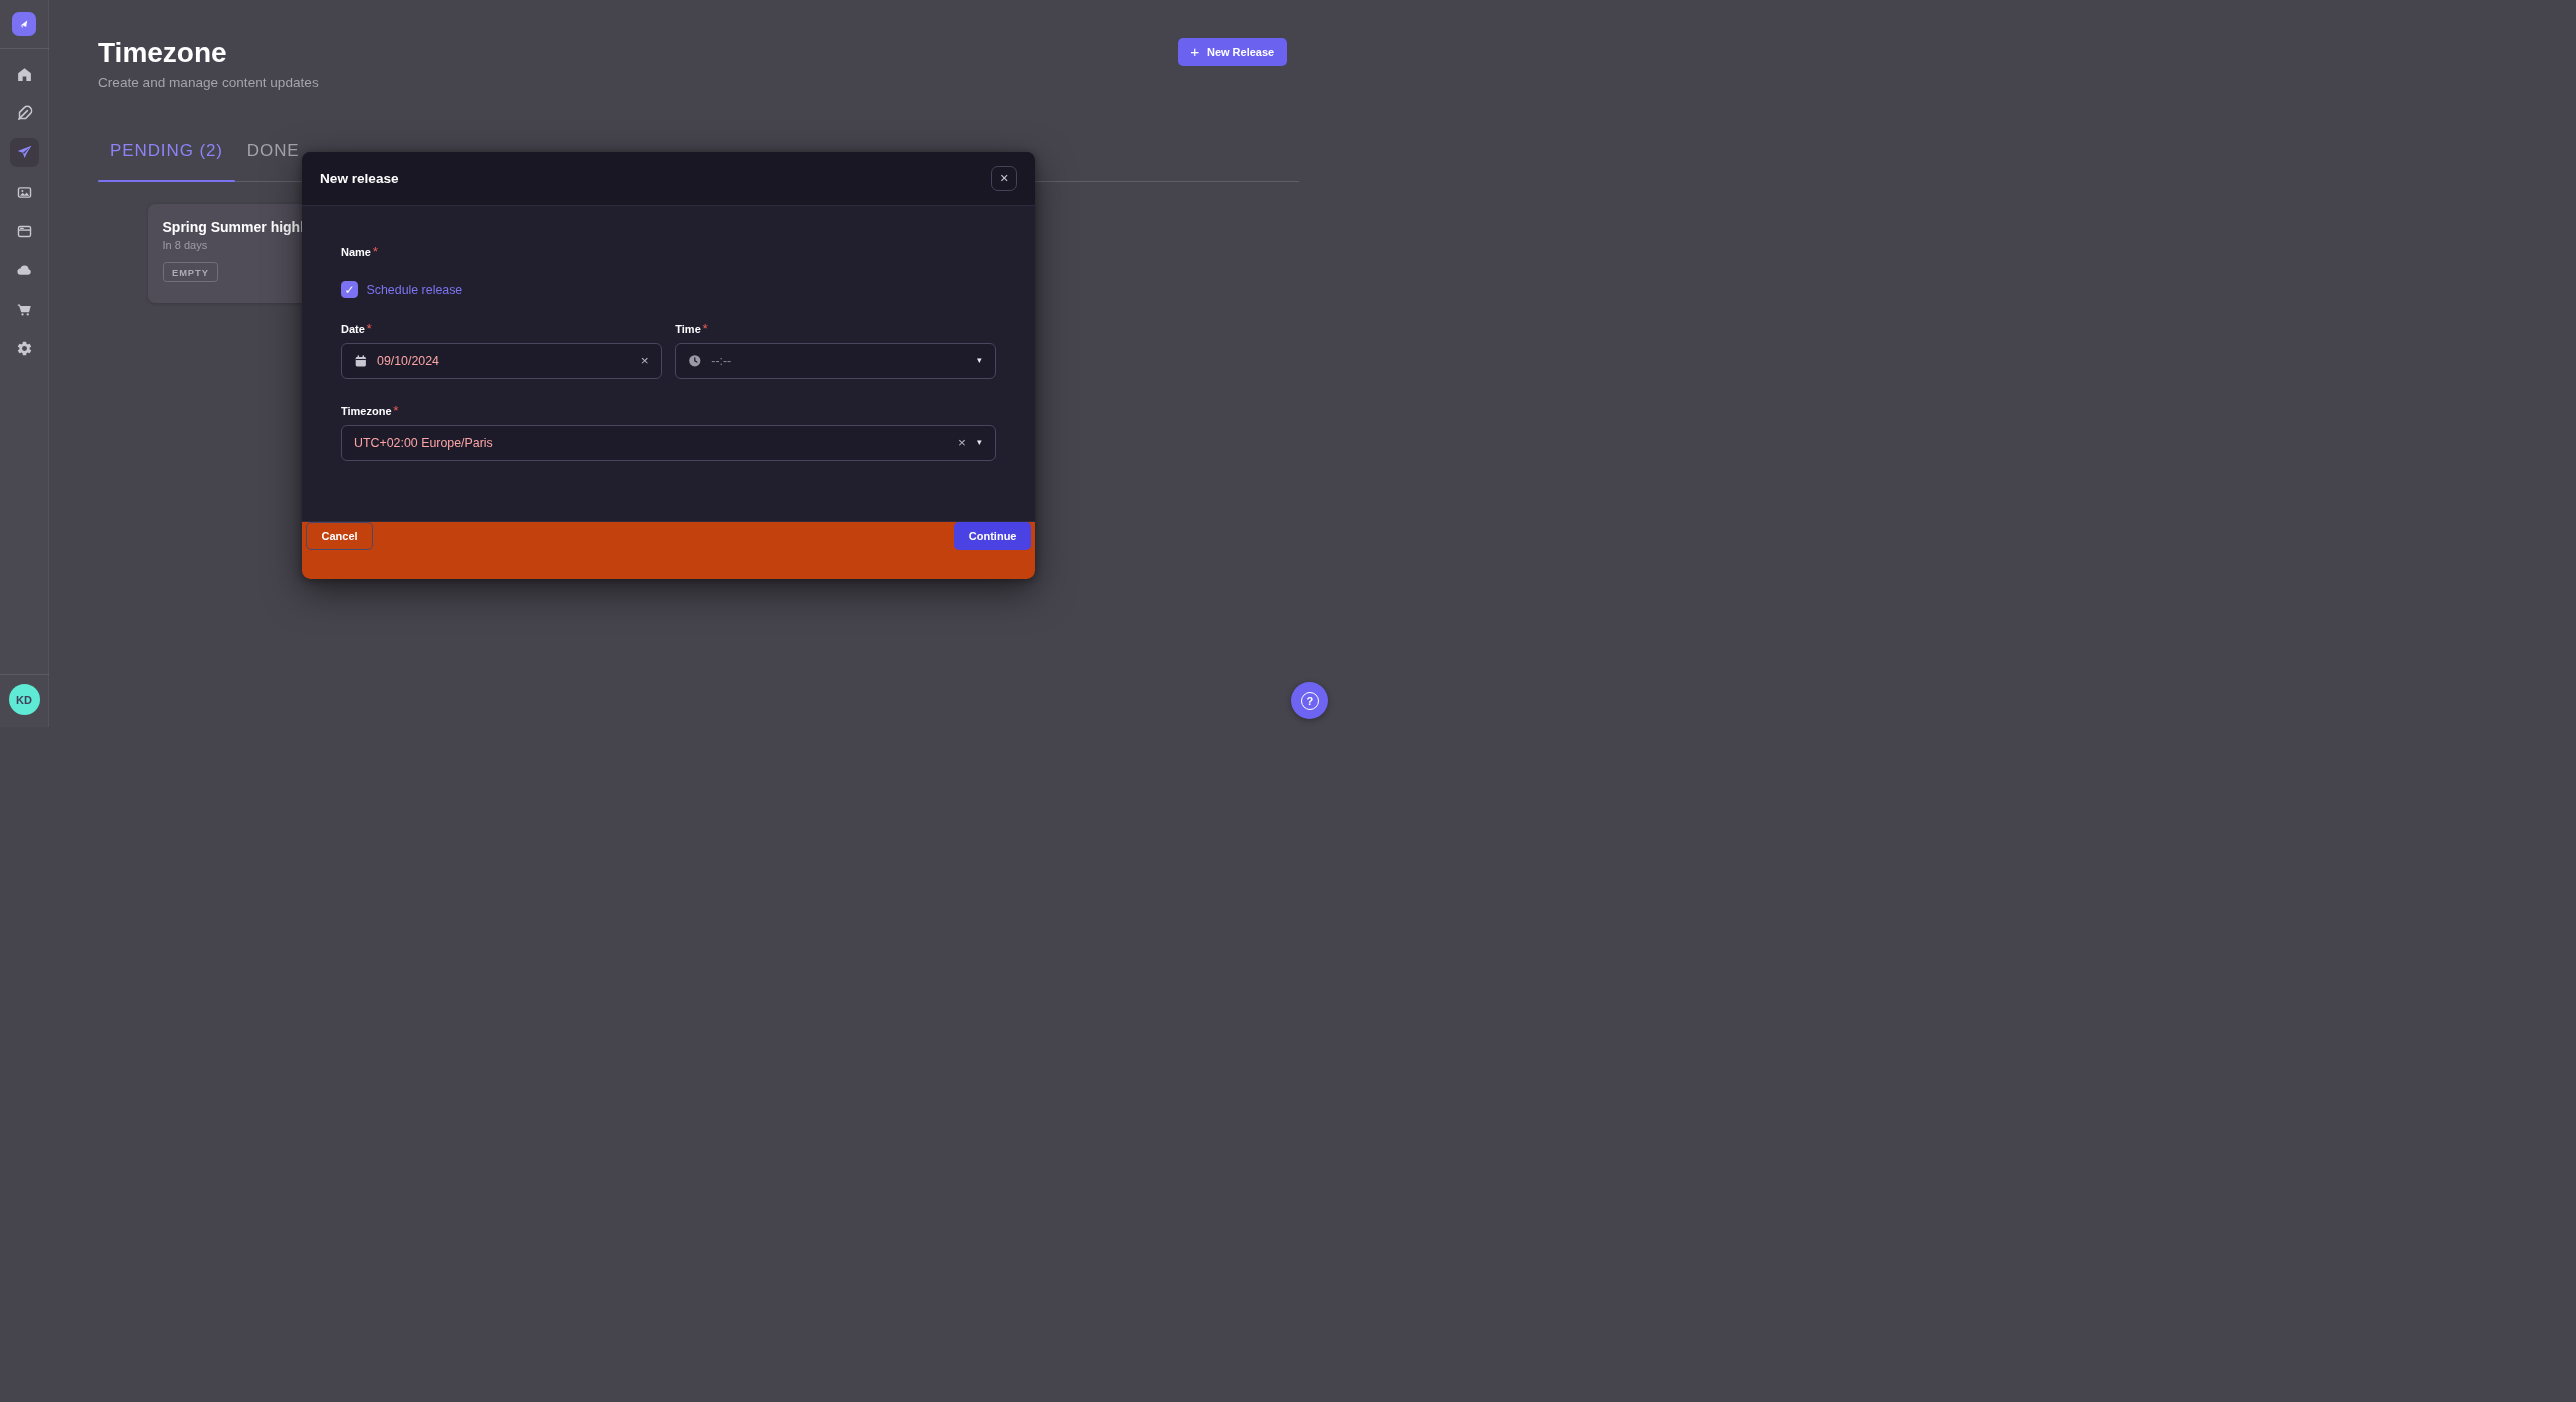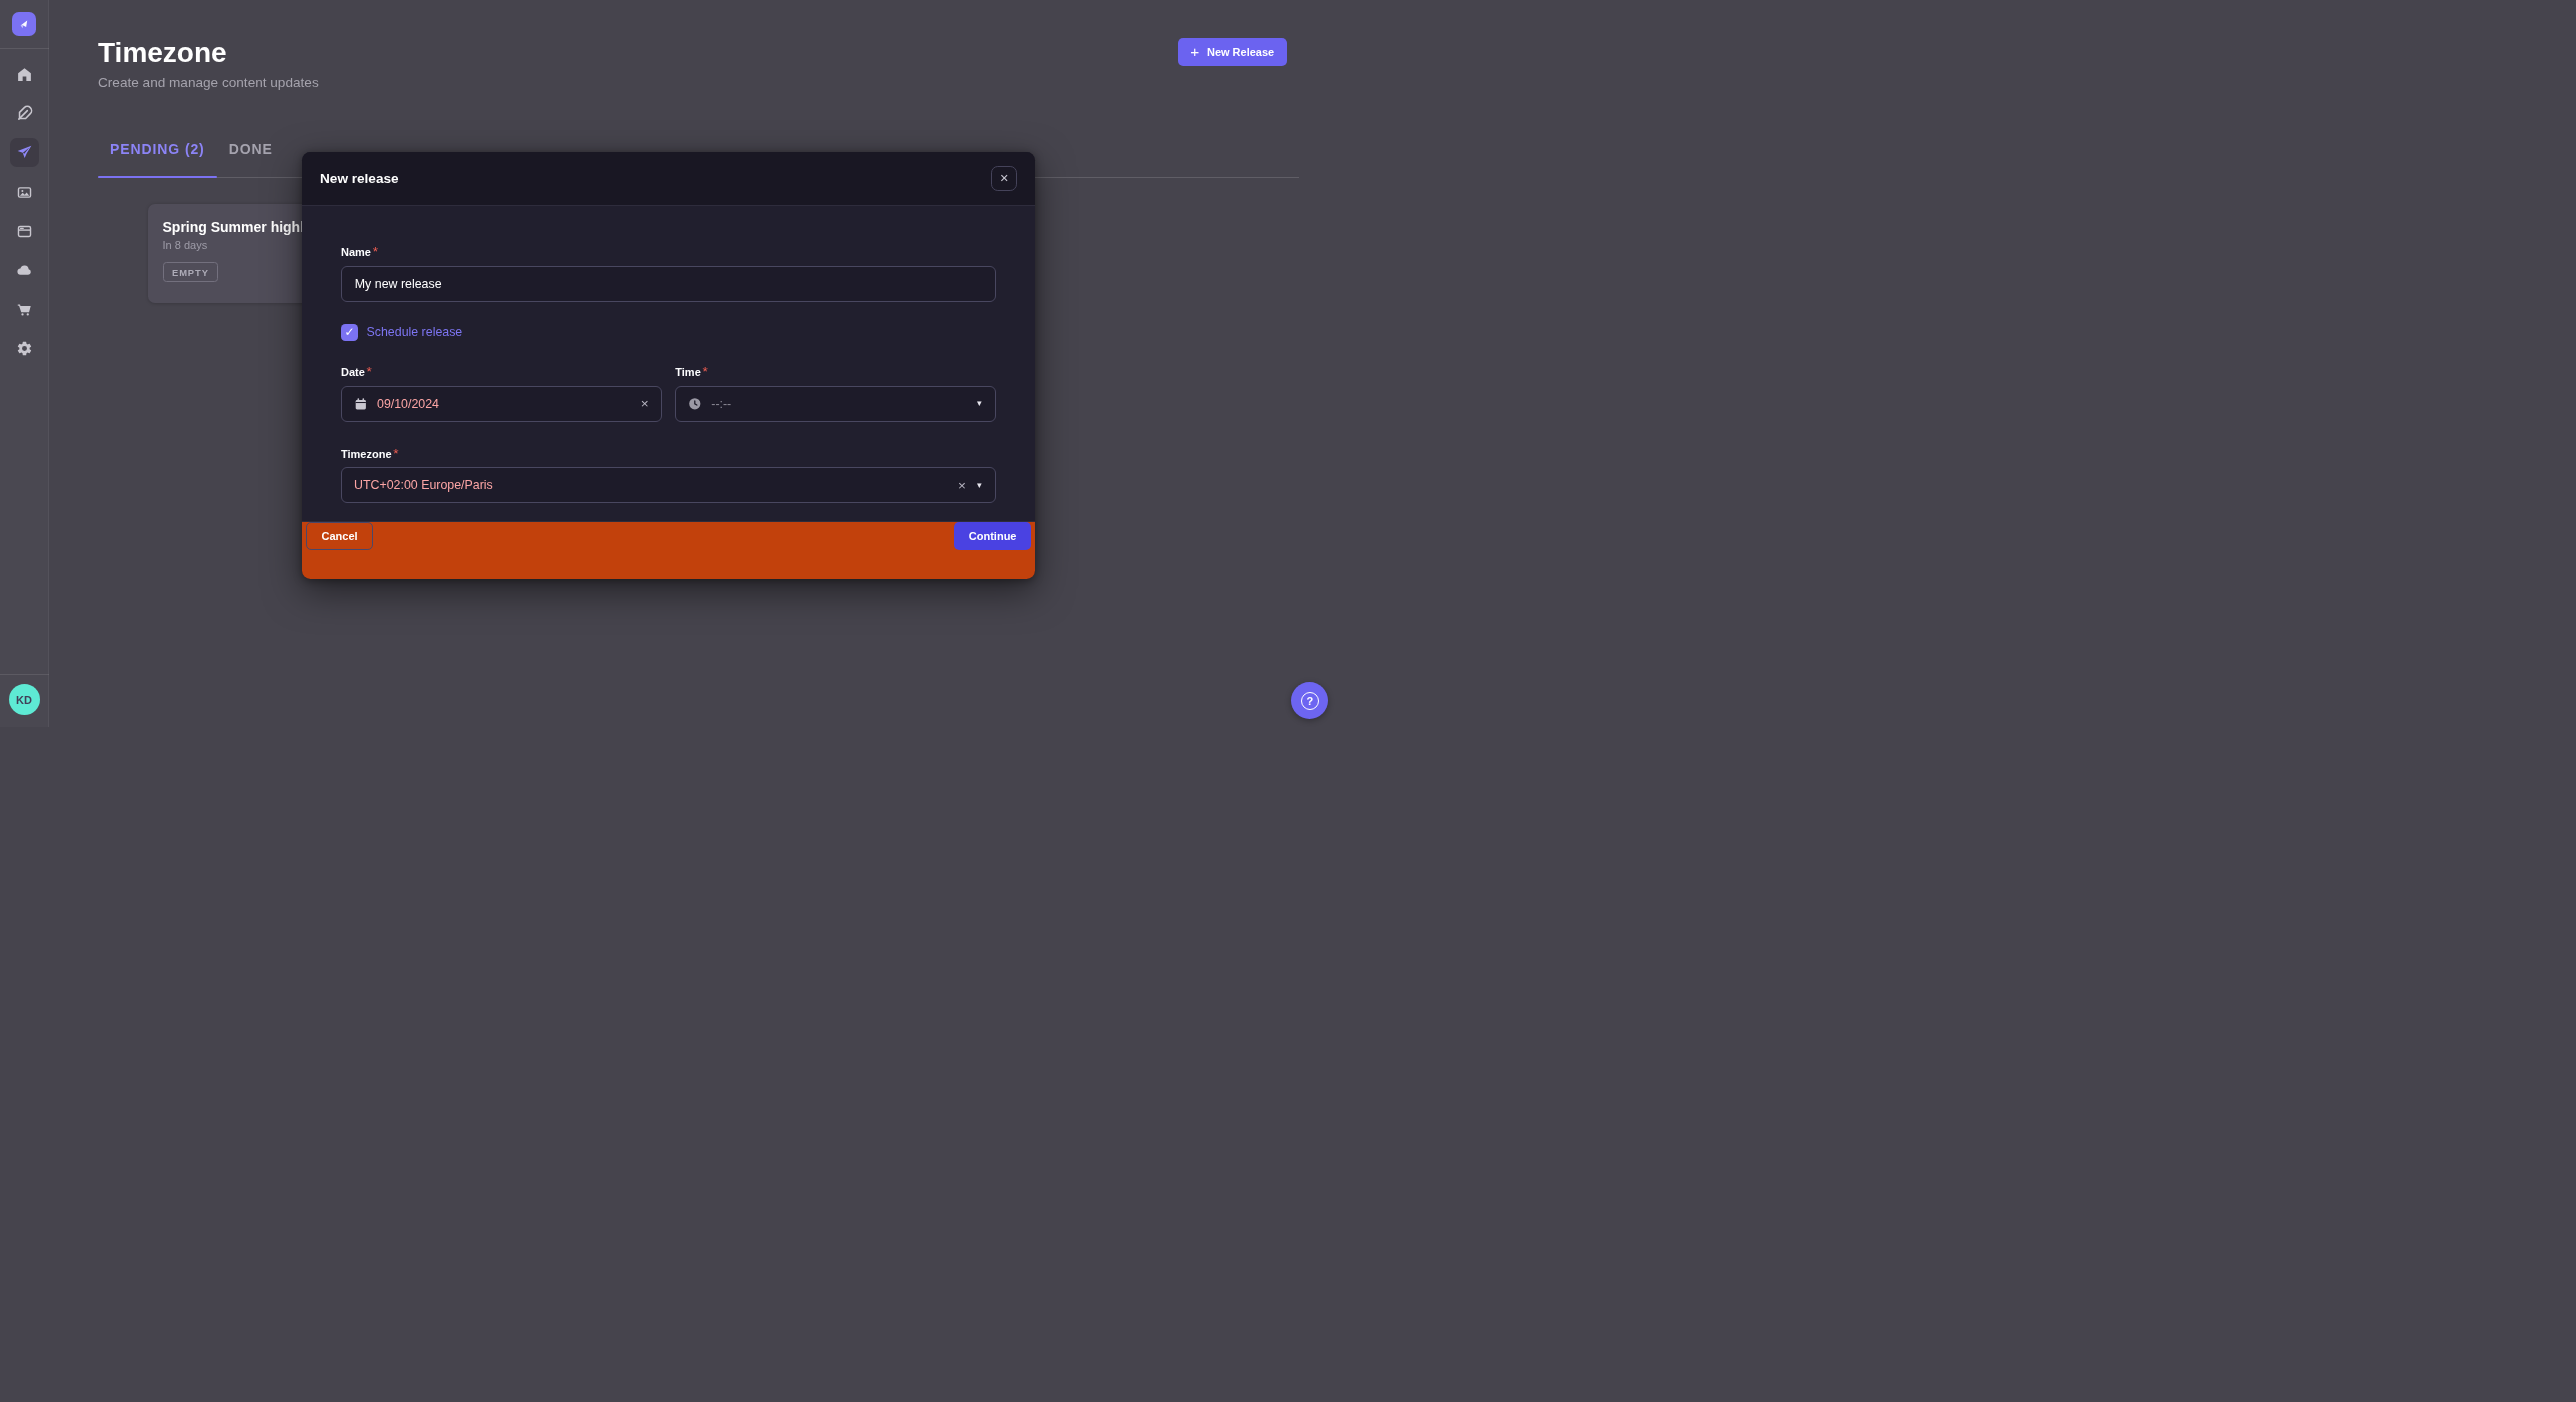--- a/index.html
+++ b/index.html
@@ -50,21 +50,21 @@
     font-family:inherit; font-size:11px; font-weight:600;
     display:flex; align-items:center; gap:7.7px;
   }
   .new-release-btn .plus { font-size:15.3px; font-weight:400; line-height:1; margin-top:-1.7px; }
 
   .tabs {
     position:absolute; left:49px; top:136px; width:1201px;
     display:flex; border-bottom:0.9px solid rgba(255,255,255,.14);
   }
   .tab {
-    padding:5.1px 12px 19.6px; font-size:14px; font-weight:bold; letter-spacing:0.9px;
+    padding:5.1px 12px 19.6px; font-size:17px; font-weight:normal; letter-spacing:0.9px;
     color:#a5a3ae; cursor:pointer; position:relative;
   }
   .tab.active { color:#8c84f6; }
   .tab.active::after {
     content:""; position:absolute; left:0; right:0; bottom:-1.7px; height:2.6px;
     background:#7b72f2; border-radius:1.7px;
   }
 
   .release-card {
     position:absolute; left:99px; top:204px; width:426px; height:99px;
@@ -270,21 +270,20 @@
   <div class="modal-header">
     <div class="modal-title">New release</div>
     <button class="modal-close">
       <span>×</span>
     </button>
   </div>
 
   <div class="modal-body">
     <div>
       <span class="field-label">Name</span><span class="req">*</span>
-      <input class="text-input" type="text" value="My new release" style="">
     </div>
 
     <div class="check-row">
       <span class="checkbox">✓</span>
       <span class="check-label">Schedule release</span>
     </div>
 
     <div class="two-col">
       <div class="col">
         <span class="field-label">Date</span><span class="req">*</span>

